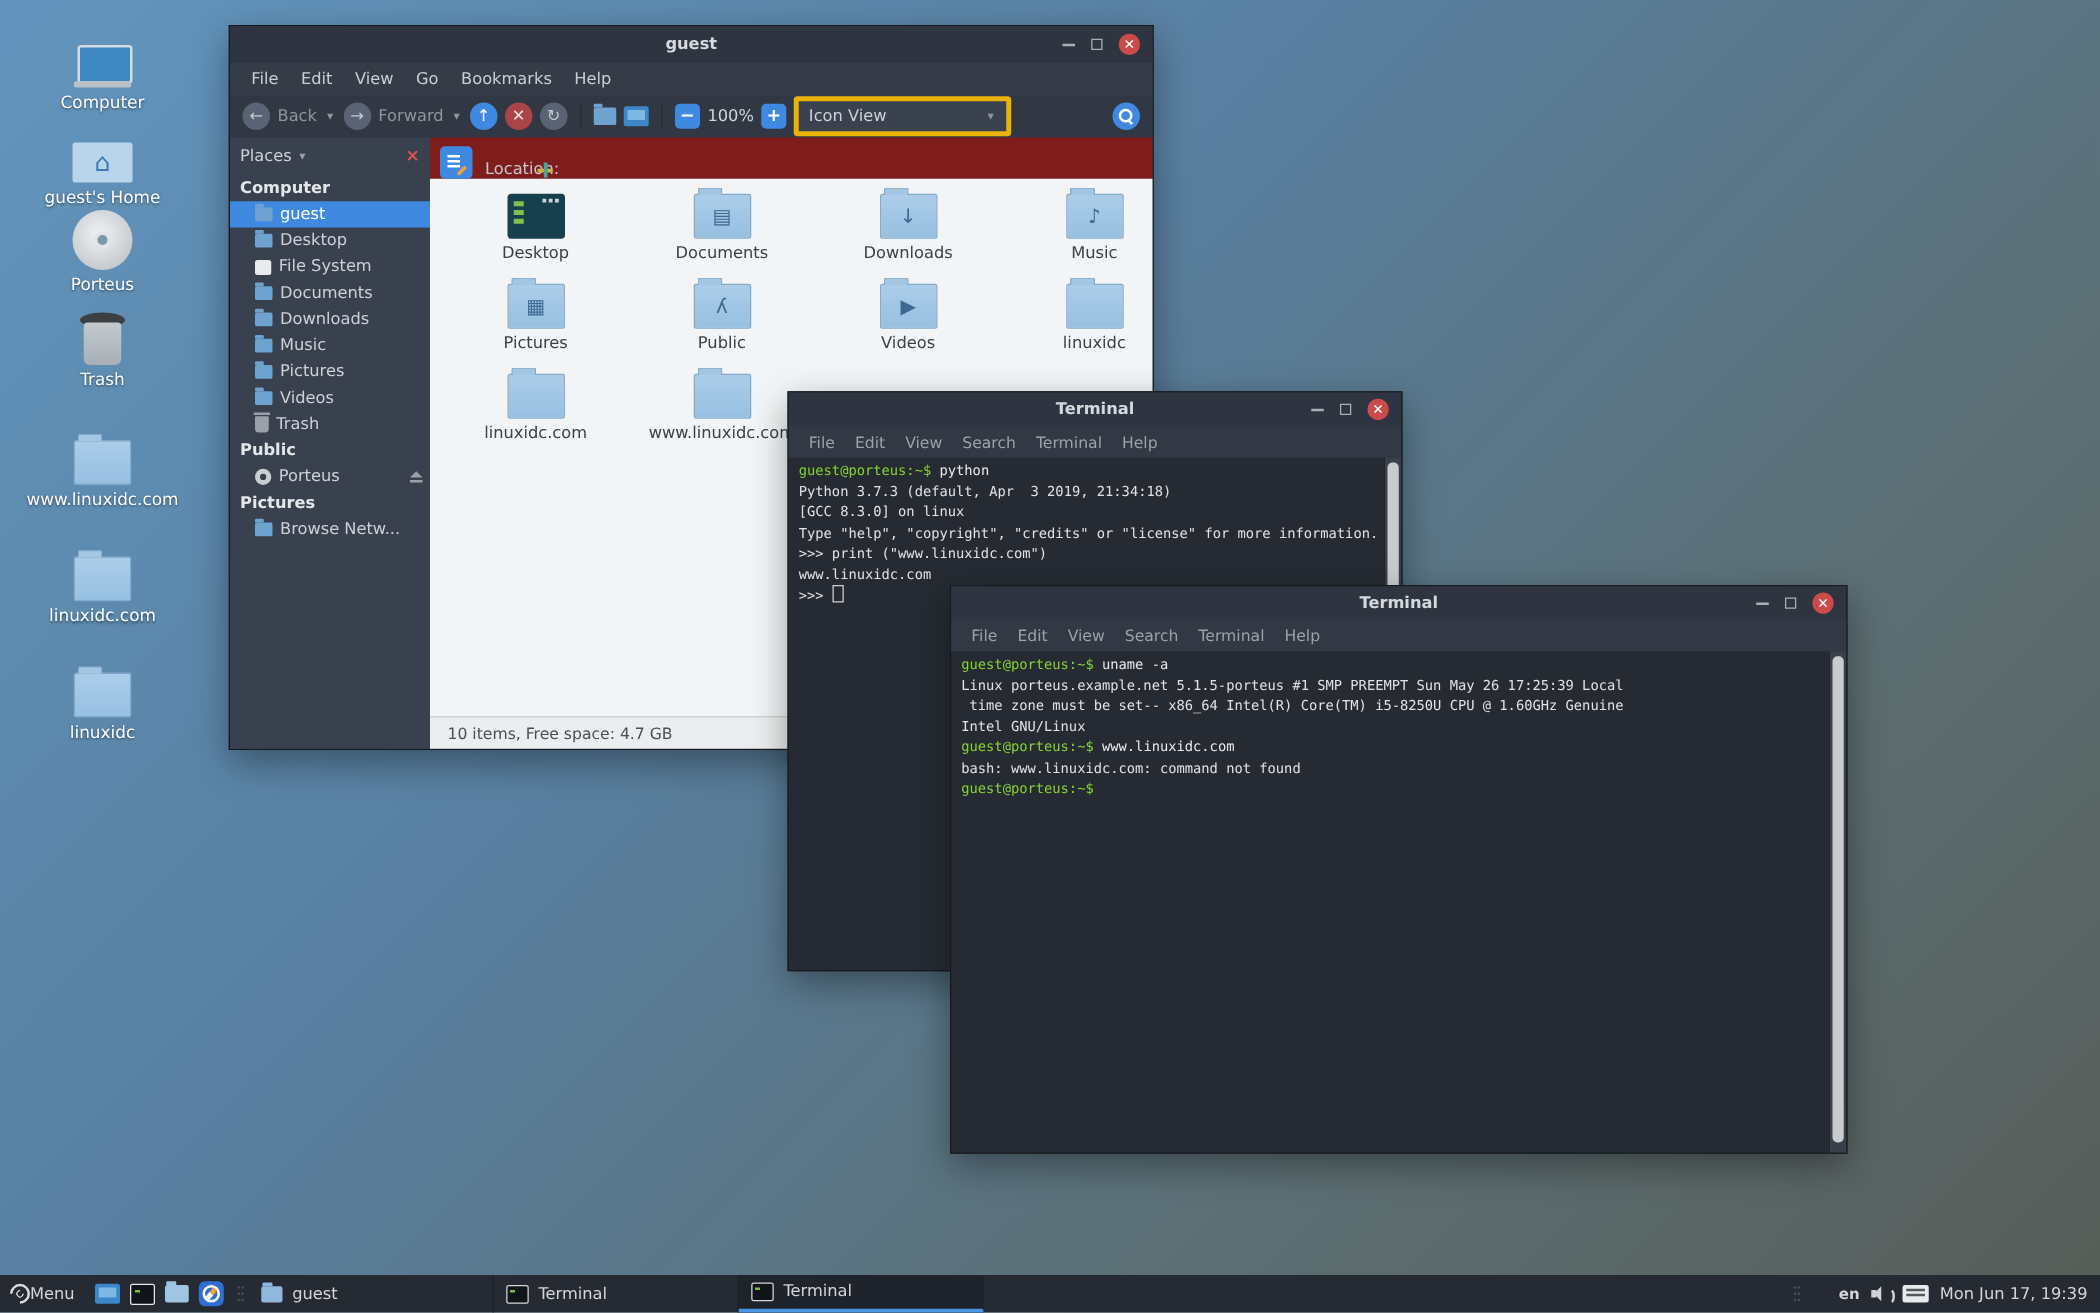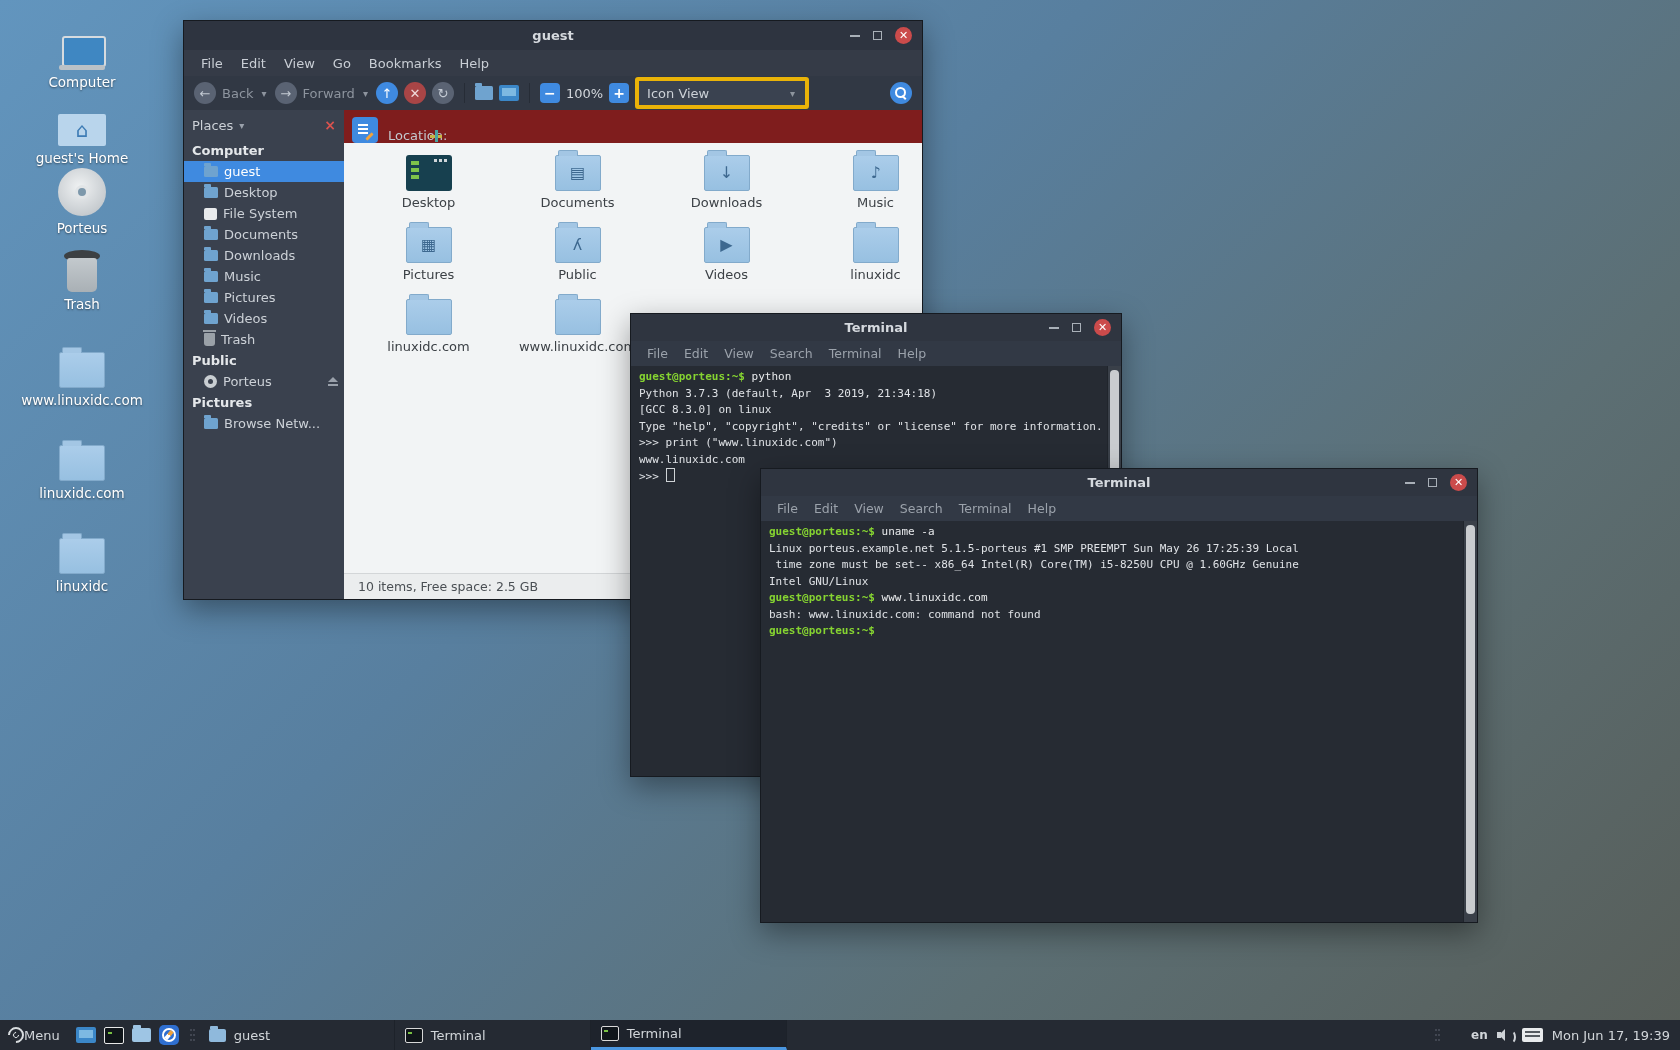--- a/index.html
+++ b/index.html
@@ -102,21 +102,21 @@
   
   .term{background:#262b33;}
   #term1{left:630px;top:313px;width:492px;height:464px;z-index:3;}
   #term2{left:760px;top:468px;width:718px;height:455px;z-index:4;}
   .term .titlebar{height:27px;background:#2f3540;}
   .term .menubar{height:25px;background:#323945;color:#9ba2ab;}
   .term .menubar .mi{font-size:12.5px;padding:3px 6px;}
   .term-wrap{flex:1;display:flex;min-height:0;}
   .term-body{flex:1;padding:3px 4px 4px 8px;font-family:"DejaVu Sans Mono",monospace;font-size:11px;line-height:16.5px;
     color:#dfe2e6;overflow:hidden;white-space:pre;}
-  .seg-prompt{color:#86d431;font-weight:bold;}
+  .seg-prompt{color:#86d431;font-weight:normal;}
   .seg-cmd{color:#e8eaec;}
   .seg-out{color:#dfe2e6;}
   .cursor{display:inline-block;width:7px;height:12px;border:1px solid #cfd3d6;vertical-align:-2px;}
   .term-scroll{width:13px;background:#3a4049;flex:none;position:relative;border-left:1px solid #20252c;}
   .term-scroll .thumb{position:absolute;left:2px;width:9px;background:#c9cccf;border-radius:4px;}
 
   
   .taskbar{position:absolute;left:0;right:0;bottom:0;height:30px;background:#252a33;z-index:10;
     display:flex;align-items:center;color:#d2d6da;font-size:13px;}
   .tb-menu{display:flex;align-items:center;gap:0;padding:0 10px 0 8px;height:100%;}
@@ -361,21 +361,21 @@
             <div class="fitem">
               <div class="bfold"></div>
               <span class="flabel">linuxidc.com</span>
             </div>
             <div class="fitem">
               <div class="bfold"></div>
               <span class="flabel">www.linuxidc.com</span>
             </div>
           </div>
         <div class="statusbar">
-          <span>10 items, Free space: 2.5 GB</span>
+          <span>10 items, Free space: 4.7 GB</span>
         </div>
       </div>
     </div>
   </div>
 
   <div class="window term" id="term1">
     <div class="titlebar">
       <span class="title">Terminal</span>
       <span class="winbtns">
         <span class="wb-min"></span>

